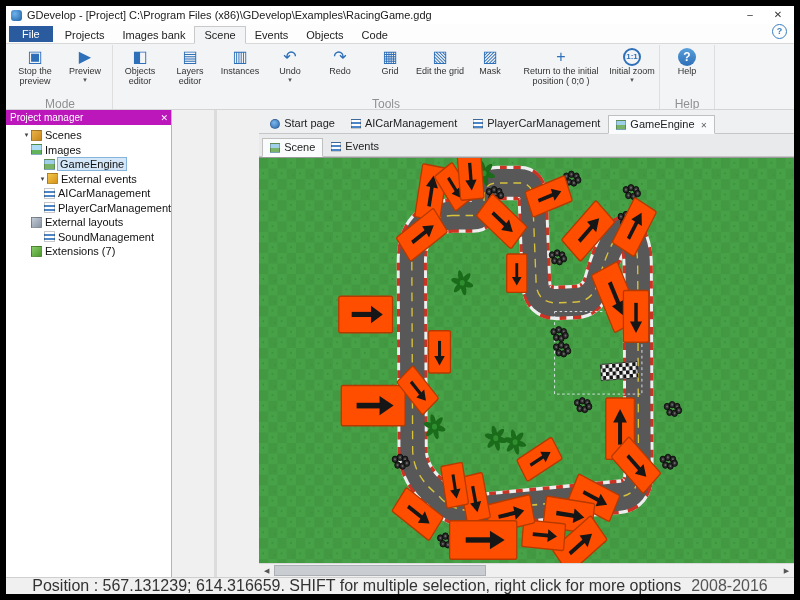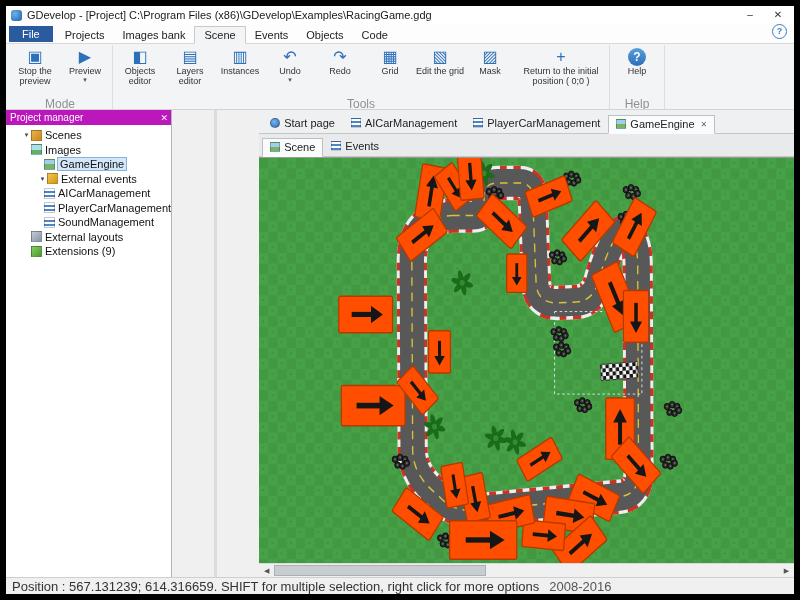--- a/index.html
+++ b/index.html
@@ -51,34 +51,34 @@
   .icon-scene,.icon-tab-scene{background:linear-gradient(180deg,#9fd0ea 50%,#78b368 50%);}
   .icon-events-folder{background:linear-gradient(135deg,#f3c64e,#d69417);}
   .icon-event,.icon-tab-events{background:repeating-linear-gradient(180deg,#ffffff 0 2px,#4d86c6 2px 4px);}
   .icon-layouts{background:linear-gradient(135deg,#c3cbd6,#8894a3);}
   .icon-extensions{background:linear-gradient(135deg,#88cc66,#4d9a2f);}
   .icon-tab-start{background:radial-gradient(circle at 40% 35%,#7ab7ec,#2a66ad);border-radius:50%;}
 
   .editor{flex:1;display:flex;flex-direction:column;min-width:0;background:#ececec;}
   .doc-tabs{flex:0 0 21px;display:flex;align-items:flex-end;background:#eef0f2;border-bottom:1px solid #c6c6c6;padding:2px 3px 0;font-size:11px;}
   .sub-tabs{flex:0 0 20px;display:flex;align-items:flex-end;background:#e8eaec;border-bottom:1px solid #c6c6c6;padding:2px 3px 0;font-size:11px;}
-  .dtab{display:flex;align-items:center;padding:2px 7px 3px;color:#222;border:1px solid transparent;white-space:nowrap;}
+  .dtab{display:flex;align-items:flex-end;padding:2px 7px 3px;color:#222;border:1px solid transparent;white-space:nowrap;}
   .dtab .ticon{width:10px;height:10px;flex:0 0 10px;margin-right:4px;}
   .dtab.active{background:#fafbfc;border-color:#c0c0c0;border-bottom-color:#fafbfc;margin-bottom:-1px;}
   .tclose{margin-left:6px;font-size:8px;color:#666;}
 
   .canvas-wrap{flex:1;min-height:0;position:relative;border-top:1px solid #9a9a9a;background:#47a147;}
   #scene-svg{display:block;width:100%;height:100%;}
 
   .hscroll{flex:0 0 13px;display:flex;background:#f0f0f0;border-top:1px solid #d9d9d9;}
   .scroll-arrow{flex:0 0 15px;font-size:7px;line-height:13px;text-align:center;color:#555;}
   .scroll-track{flex:1;position:relative;}
   .scroll-thumb{position:absolute;top:1px;bottom:1px;left:0;background:#c9cdd2;border:1px solid #aab0b6;box-sizing:border-box;}
 
-  .statusbar{flex:0 0 16px;display:flex;align-items:center;justify-content:flex-start;background:#f0f0f0;border-top:1px solid #cfcfcf;font-size:13px;color:#333;padding:0 6px;white-space:nowrap;overflow:hidden;}
+  .statusbar{flex:0 0 16px;display:flex;align-items:center;justify-content:center;background:#f0f0f0;border-top:1px solid #cfcfcf;font-size:16px;color:#333;padding:0 6px;white-space:nowrap;overflow:hidden;}
   .statusbar .right{color:#555;margin-left:10px;}
 </style>
 </head>
 <body>
 
 <div class="window">
 
   <div class="titlebar">
     <span class="app-icon"></span>
     <span class="title">GDevelop - [Project] C:\Program Files (x86)\GDevelop\Examples\RacingGame.gdg</span>
@@ -148,20 +148,25 @@
             <span class="rlabel">Edit the grid</span>
           </div>
           <div class="rbtn">
             <span class="ricon">▨</span>
             <span class="rlabel">Mask</span>
           </div>
           <div class="rbtn wide">
             <span class="ricon">+</span>
             <span class="rlabel">Return to the initial position ( 0;0 )</span>
           </div>
+          <div class="rbtn">
+            <span class="ricon ring">1:1</span>
+            <span class="rlabel">Initial zoom</span>
+            <span class="rdrop">▾</span>
+          </div>
         </div>
         <div class="glabel">Tools</div>
       </div>
       <div class="rgroup">
         <div class="rbuttons">
           <div class="rbtn">
             <span class="ricon round">?</span>
             <span class="rlabel">Help</span>
           </div>
         </div>
@@ -199,34 +204,34 @@
           <div class="trow" style="padding-left: 29px;">
             <span class="tarrow"></span>
             <span class="ticon icon-event"></span>
             <span class="tlabel">AICarManagement</span>
           </div>
           <div class="trow" style="padding-left: 29px;">
             <span class="tarrow"></span>
             <span class="ticon icon-event"></span>
             <span class="tlabel">PlayerCarManagement</span>
           </div>
+          <div class="trow" style="padding-left: 16px;">
+            <span class="tarrow"></span>
+            <span class="ticon icon-layouts"></span>
+            <span class="tlabel">External layouts</span>
+          </div>
           <div class="trow" style="padding-left: 29px;">
             <span class="tarrow"></span>
             <span class="ticon icon-event"></span>
             <span class="tlabel">SoundManagement</span>
           </div>
           <div class="trow" style="padding-left: 16px;">
             <span class="tarrow"></span>
-            <span class="ticon icon-layouts"></span>
-            <span class="tlabel">External layouts</span>
-          </div>
-          <div class="trow" style="padding-left: 16px;">
-            <span class="tarrow"></span>
             <span class="ticon icon-extensions"></span>
-            <span class="tlabel">Extensions (9)</span>
+            <span class="tlabel">Extensions (7)</span>
           </div>
         </div>
     </aside>
     <div class="splitter"></div>
 
     <section class="editor">
       <div class="doc-tabs">
           <div class="dtab">
             <span class="ticon icon-tab-start"></span>
             <span>Start page</span>

